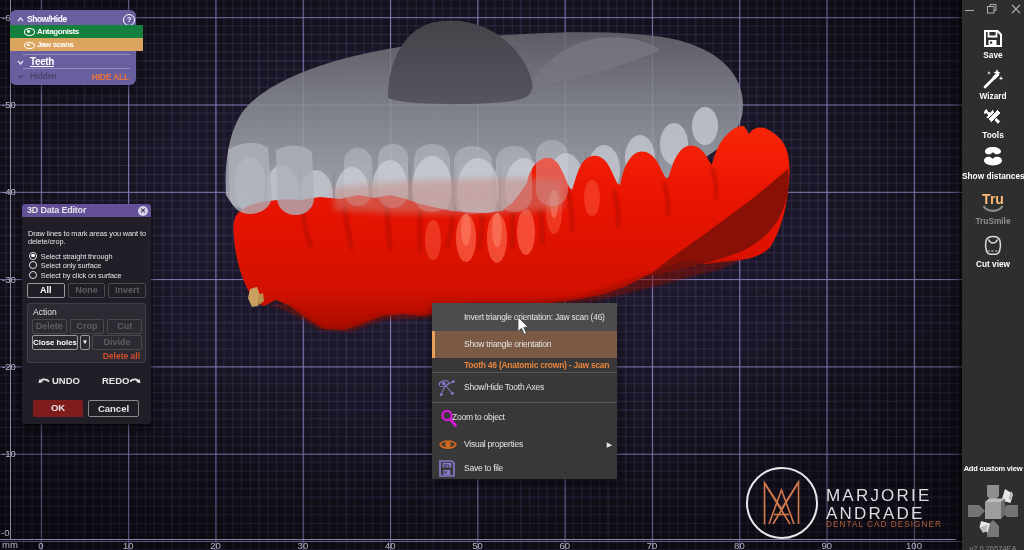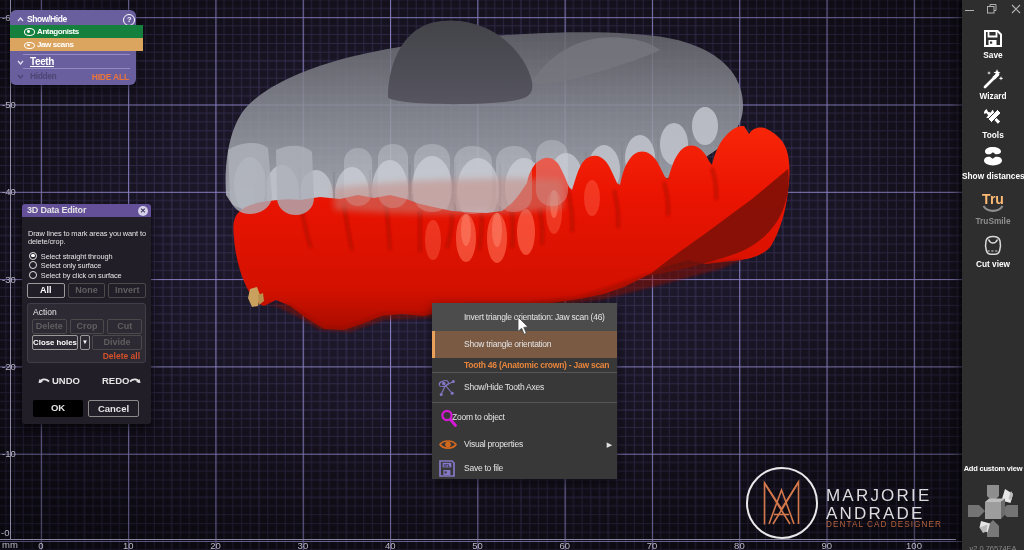--- a/index.html
+++ b/index.html
@@ -321,21 +321,21 @@
         <path d="M1.5,5.5 C3.5,1.5 8,1.5 11,4.5" fill="none" stroke="#e4e4e4" stroke-width="1.8"></path>
         <path d="M0.5,6 L5,5 L1.5,2 Z" fill="#e4e4e4"></path>
       </svg>
     <span class="abs" style="left:30px;">UNDO</span>
     <span class="abs" style="left:80px;">REDO</span>
     <svg class="abs" style="left:107px;top:2px;" width="12" height="8" viewBox="0 0 12 8">
         <path d="M10.5,5.5 C8.5,1.5 4,1.5 1,4.5" fill="none" stroke="#e4e4e4" stroke-width="1.8"></path>
         <path d="M11.5,6 L7,5 L10.5,2 Z" fill="#e4e4e4"></path>
       </svg>
   </div>
-  <div class="abs" style="left:11px;top:196px;width:50px;height:17px;background:#000000;border-radius:2px;text-align:center;font-size:9.5px;font-weight:bold;line-height:16px;">OK</div>
+  <div class="abs" style="left:11px;top:196px;width:50px;height:17px;background:#7f1d1d;border-radius:2px;text-align:center;font-size:9.5px;font-weight:bold;line-height:16px;">OK</div>
   <div class="abs" style="left:66px;top:196px;width:51px;height:17px;border:1px solid #8a8a8a;border-radius:2px;text-align:center;font-size:9.5px;font-weight:bold;line-height:15px;box-sizing:border-box;">Cancel</div>
 </div>
 
 <div class="abs" id="ctx" style="left:432px;top:303px;width:185px;height:176px;background:#383838;color:#e4e4e4;font-size:8.5px;letter-spacing:-0.25px;white-space:nowrap;box-shadow:0 4px 10px rgba(0,0,0,0.5);">
   <div class="abs" style="left:0;top:0;width:185px;height:28px;background:#4c4c4c;line-height:28px;"><span style="margin-left:32px;">Invert triangle orientation: Jaw scan (46)</span></div>
   <div class="abs" style="left:0;top:28px;width:185px;height:27px;background:#7a5a43;line-height:27px;"><span class="abs" style="left:0;top:0;width:3px;height:27px;background:#e8a05a;"></span><span style="margin-left:32px;">Show triangle orientation</span></div>
   <div class="abs" style="left:0;top:55px;width:185px;height:14px;color:#e8853c;font-weight:bold;line-height:14px;"><span style="margin-left:32px;">Tooth 46 (Anatomic crown) - Jaw scan</span></div>
   <div class="abs" style="left:0;top:69px;width:185px;border-top:1px solid #55555a;"></div>
   <div class="abs" style="left:0;top:70px;width:185px;height:29px;line-height:29px;"><span style="margin-left:32px;">Show/Hide Tooth Axes</span></div>
   <div class="abs" style="left:0;top:99px;width:185px;border-top:1px solid #55555a;"></div>

